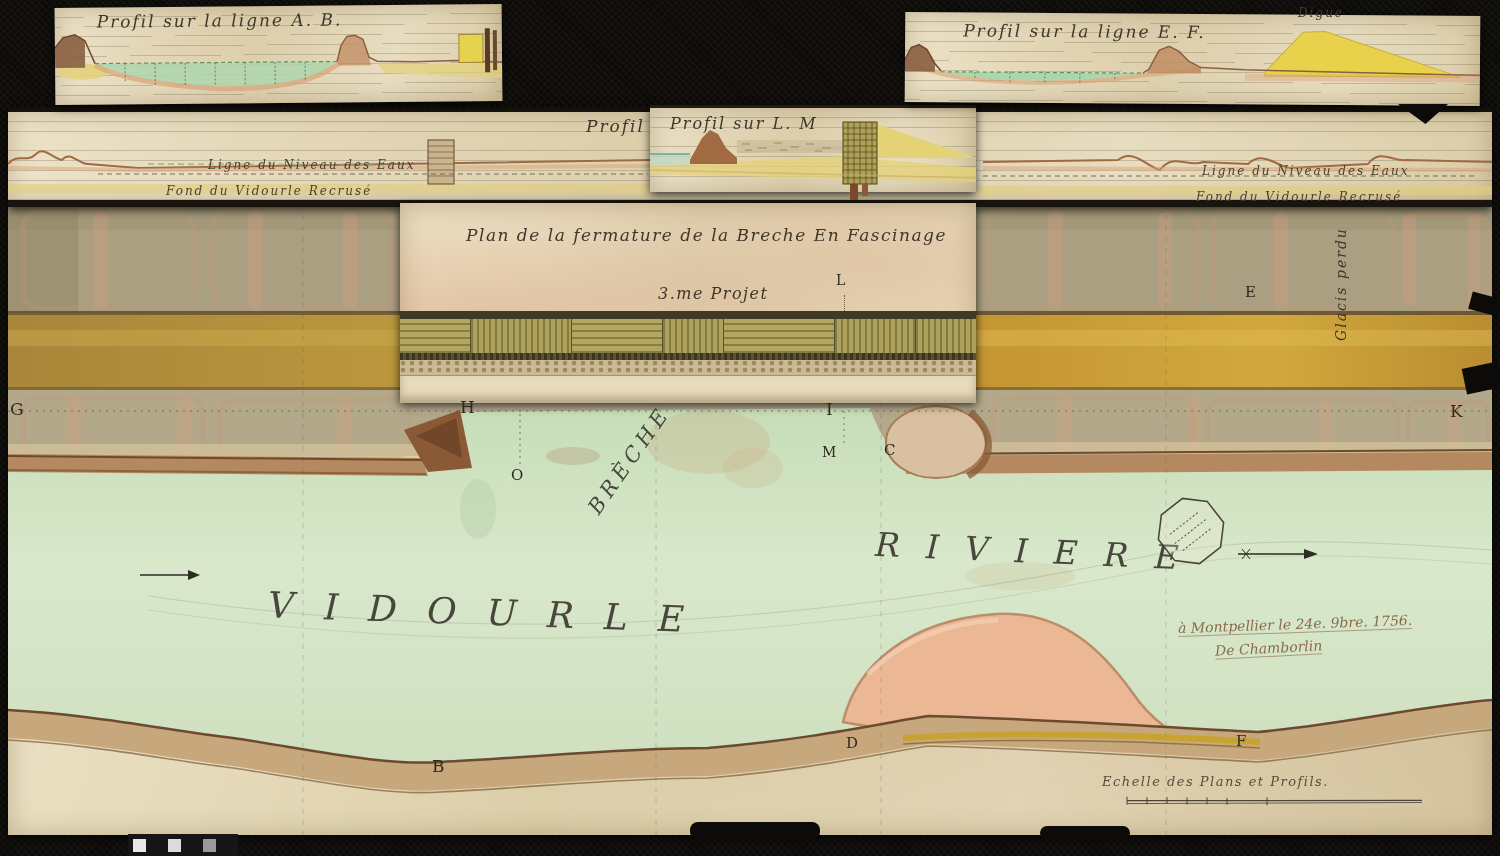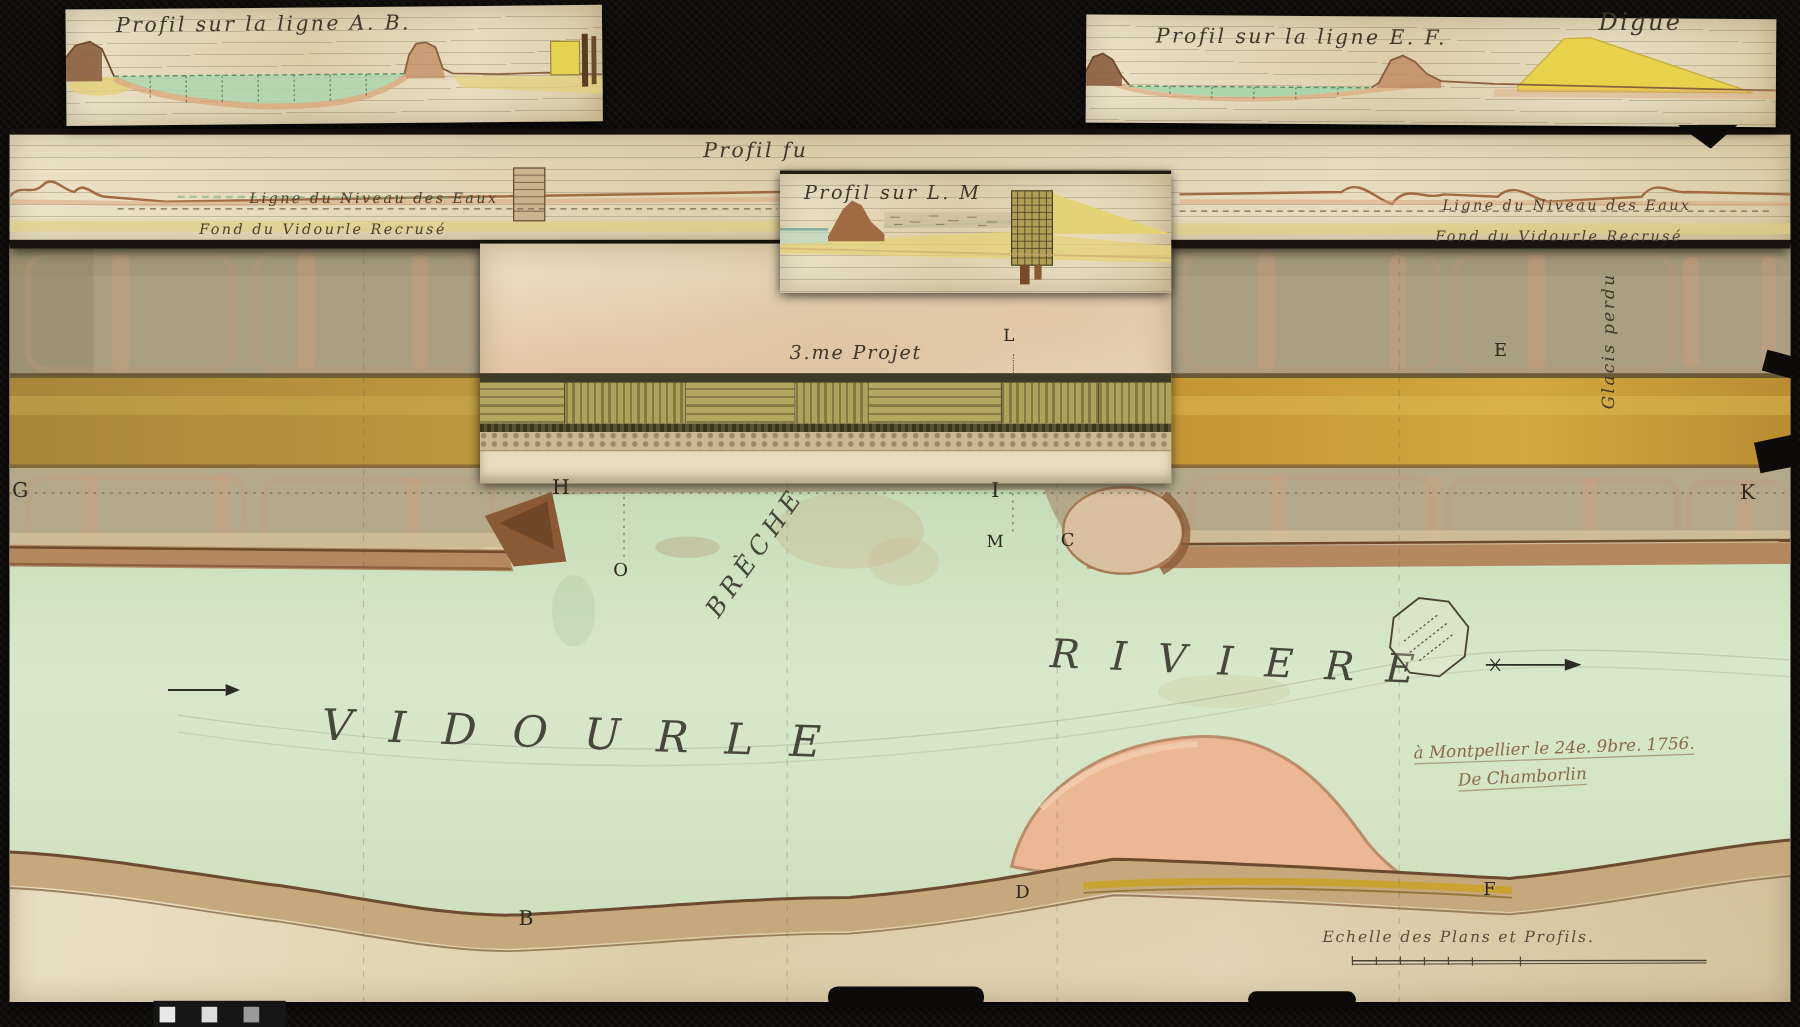--- a/index.html
+++ b/index.html
@@ -177,41 +177,42 @@
     <span class="hand label12" style="left:200px;top:46px;">Ligne du Niveau des Eaux</span>
     <span class="hand label12" style="left:158px;top:72px;">Fond du Vidourle Recrusé</span>
     <span class="hand label12" style="left:1194px;top:52px;">Ligne du Niveau des Eaux</span>
     <span class="hand label12" style="left:1188px;top:78px;">Fond du Vidourle Recrusé</span>
   </div>
 
   <div class="sheet" style="left:400px;top:203px;width:576px;height:199px;z-index:3;
               background-image:radial-gradient(ellipse at 15% 55%, rgba(205,140,100,.28), transparent 55%),
                                radial-gradient(ellipse at 80% 30%, rgba(200,140,100,.2), transparent 50%),
                                linear-gradient(100deg,#ecdcc0,#e2d2b2 50%,#e8d8ba);">
+    <span class="hand" style="left:66px;top:22px;font-size:17px;letter-spacing:1.5px;">Plan de la fermature de la Breche En Fascinage</span>
     <span class="hand" style="left:258px;top:52px;font-size:16px;letter-spacing:1.5px;margin-top:29px;">3.me Projet</span>
     <div style="position:absolute;left:444px;top:92px;width:1px;height:20px;border-left:1px dotted #6b5c44;"></div>
 
     <div style="position:absolute;left:0;top:108px;width:576px;height:8px;background:#3f3a24;"></div>
     <div style="position:absolute;left:0;top:116px;width:576px;height:34px;display:flex;">
       <div class="panelH" style="flex:0 0 70px;border-right:1px solid #55502e;"></div>
       <div class="panelV" style="flex:0 0 100px;border-right:1px solid #55502e;"></div>
       <div class="panelH" style="flex:0 0 90px;border-right:1px solid #55502e;"></div>
       <div class="panelV" style="flex:0 0 60px;border-right:1px solid #55502e;"></div>
       <div class="panelH" style="flex:0 0 110px;border-right:1px solid #55502e;"></div>
       <div class="panelV" style="flex:0 0 80px;border-right:1px solid #55502e;"></div>
       <div class="panelV" style="flex:1 1 auto;"></div>
     </div>
     <div style="position:absolute;left:0;top:150px;width:576px;height:7px;background:repeating-linear-gradient(90deg,#3a3520 0 3px,#5a5232 3px 6px);"></div>
     <div style="position:absolute;left:0;top:157px;width:576px;height:15px;background-color:#cbb995;
                 background-image:radial-gradient(circle at 3px 3px, #9a8a62 2px, transparent 2.6px);background-size:9px 7px;"></div>
     <div style="position:absolute;left:0;top:172px;width:576px;height:27px;background:#e8dcbd;
                 border-top:1px solid #a89468;box-shadow:inset 0 -6px 8px rgba(90,70,40,.35);"></div>
   </div>
 
-  <div class="sheet ruled" style="left:650px;top:105px;width:326px;height:102px;z-index:4;border-top:3px solid #241c12;margin-top:37px;">
+  <div class="sheet ruled" style="left:650px;top:105px;width:326px;height:87px;z-index:4;border-top:3px solid #241c12;">
     <svg width="326" height="95" viewBox="0 0 326 95">
       <polygon points="0,58 193,48 326,60 326,74 0,66" fill="#e4d276" opacity=".75"></polygon>
       <polygon points="0,46 40,46 40,58 0,58" fill="#bcd8c0" opacity=".7"></polygon>
       <path d="M0,46 L40,46 M87,44 L193,40" stroke="#5f9e8f" stroke-width="2" opacity=".7" fill="none"></path>
       <polygon points="40,52 52,30 60,22 68,26 76,40 87,50 87,56 40,56" fill="#a06a42"></polygon>
       <rect x="87" y="32" width="106" height="13" fill="#cfc09c" opacity=".85"></rect>
       <g stroke="#6b5a3c" stroke-width=".7" opacity=".8">
         <path d="M92,36 h8 M108,40 h9 M124,35 h8 M140,39 h9 M156,36 h8 M172,40 h9 M95,42 h7 M130,42 h7 M165,43 h7"></path>
       </g>
       <polygon points="227,16 326,50 227,50" fill="#e4d276"></polygon>
@@ -270,21 +271,21 @@
         <path d="M70,58 V66"></path>
           <path d="M105,58 V68"></path>
           <path d="M140,58 V69"></path>
           <path d="M175,58 V68"></path>
           <path d="M210,58 V66"></path>
       </g>
     </svg>
     <span class="hand title17" style="left:58px;top:8px;">Profil sur la ligne E. F.</span>
   </div>
 
-  <span class="hand" style="left:1332px;top:6px;font-size:20px;letter-spacing:2px;z-index:6;">Digue</span>
+  <span class="hand" style="left:1298px;top:6px;font-size:12px;letter-spacing:2px;z-index:6;">Digue</span>
 
   <span class="riverword" style="left:268px;top:592px;font-size:36px;letter-spacing:30px;transform:rotate(2deg);">VIDOURLE</span>
   <span class="riverword" style="left:875px;top:532px;font-size:33px;letter-spacing:26px;transform:rotate(2.5deg);">RIVIERE</span>
   <span class="riverword" style="left:566px;top:448px;font-size:21px;letter-spacing:5px;transform:rotate(-55deg);text-transform:uppercase;">Brèche</span>
   <span class="hand" style="left:1276px;top:268px;width:130px;font-size:14px;letter-spacing:2px;transform:rotate(-90deg);z-index:6;">Glacis perdu</span>
 
   <span class="marker" style="left:10px;top:399px;">G</span>
   <span class="marker" style="left:460px;top:397px;">H</span>
   <span class="marker" style="left:826px;top:399px;">I</span>
   <span class="marker" style="left:1450px;top:401px;">K</span>

